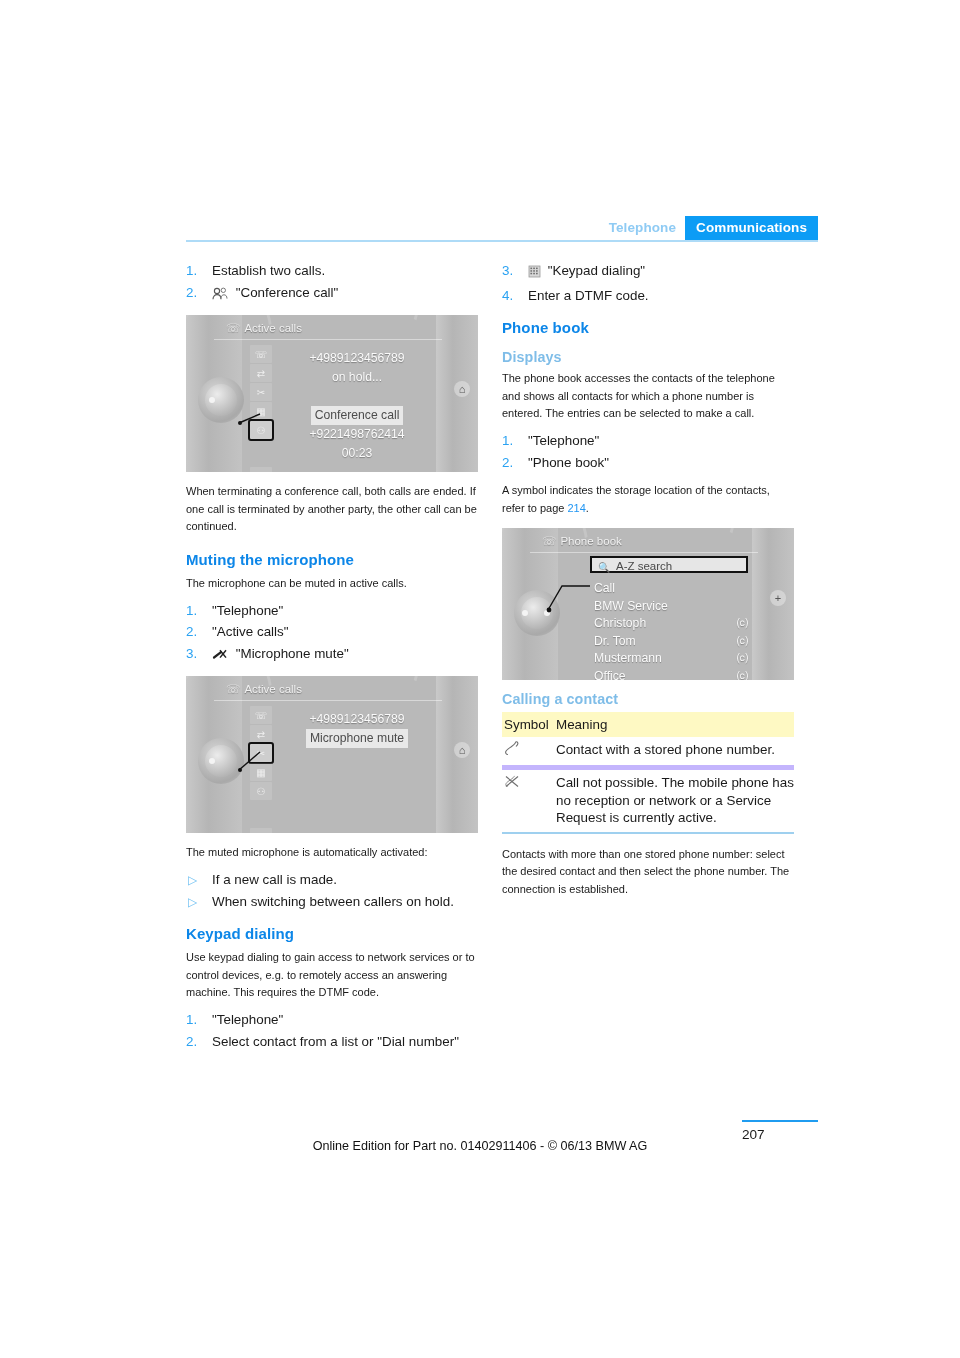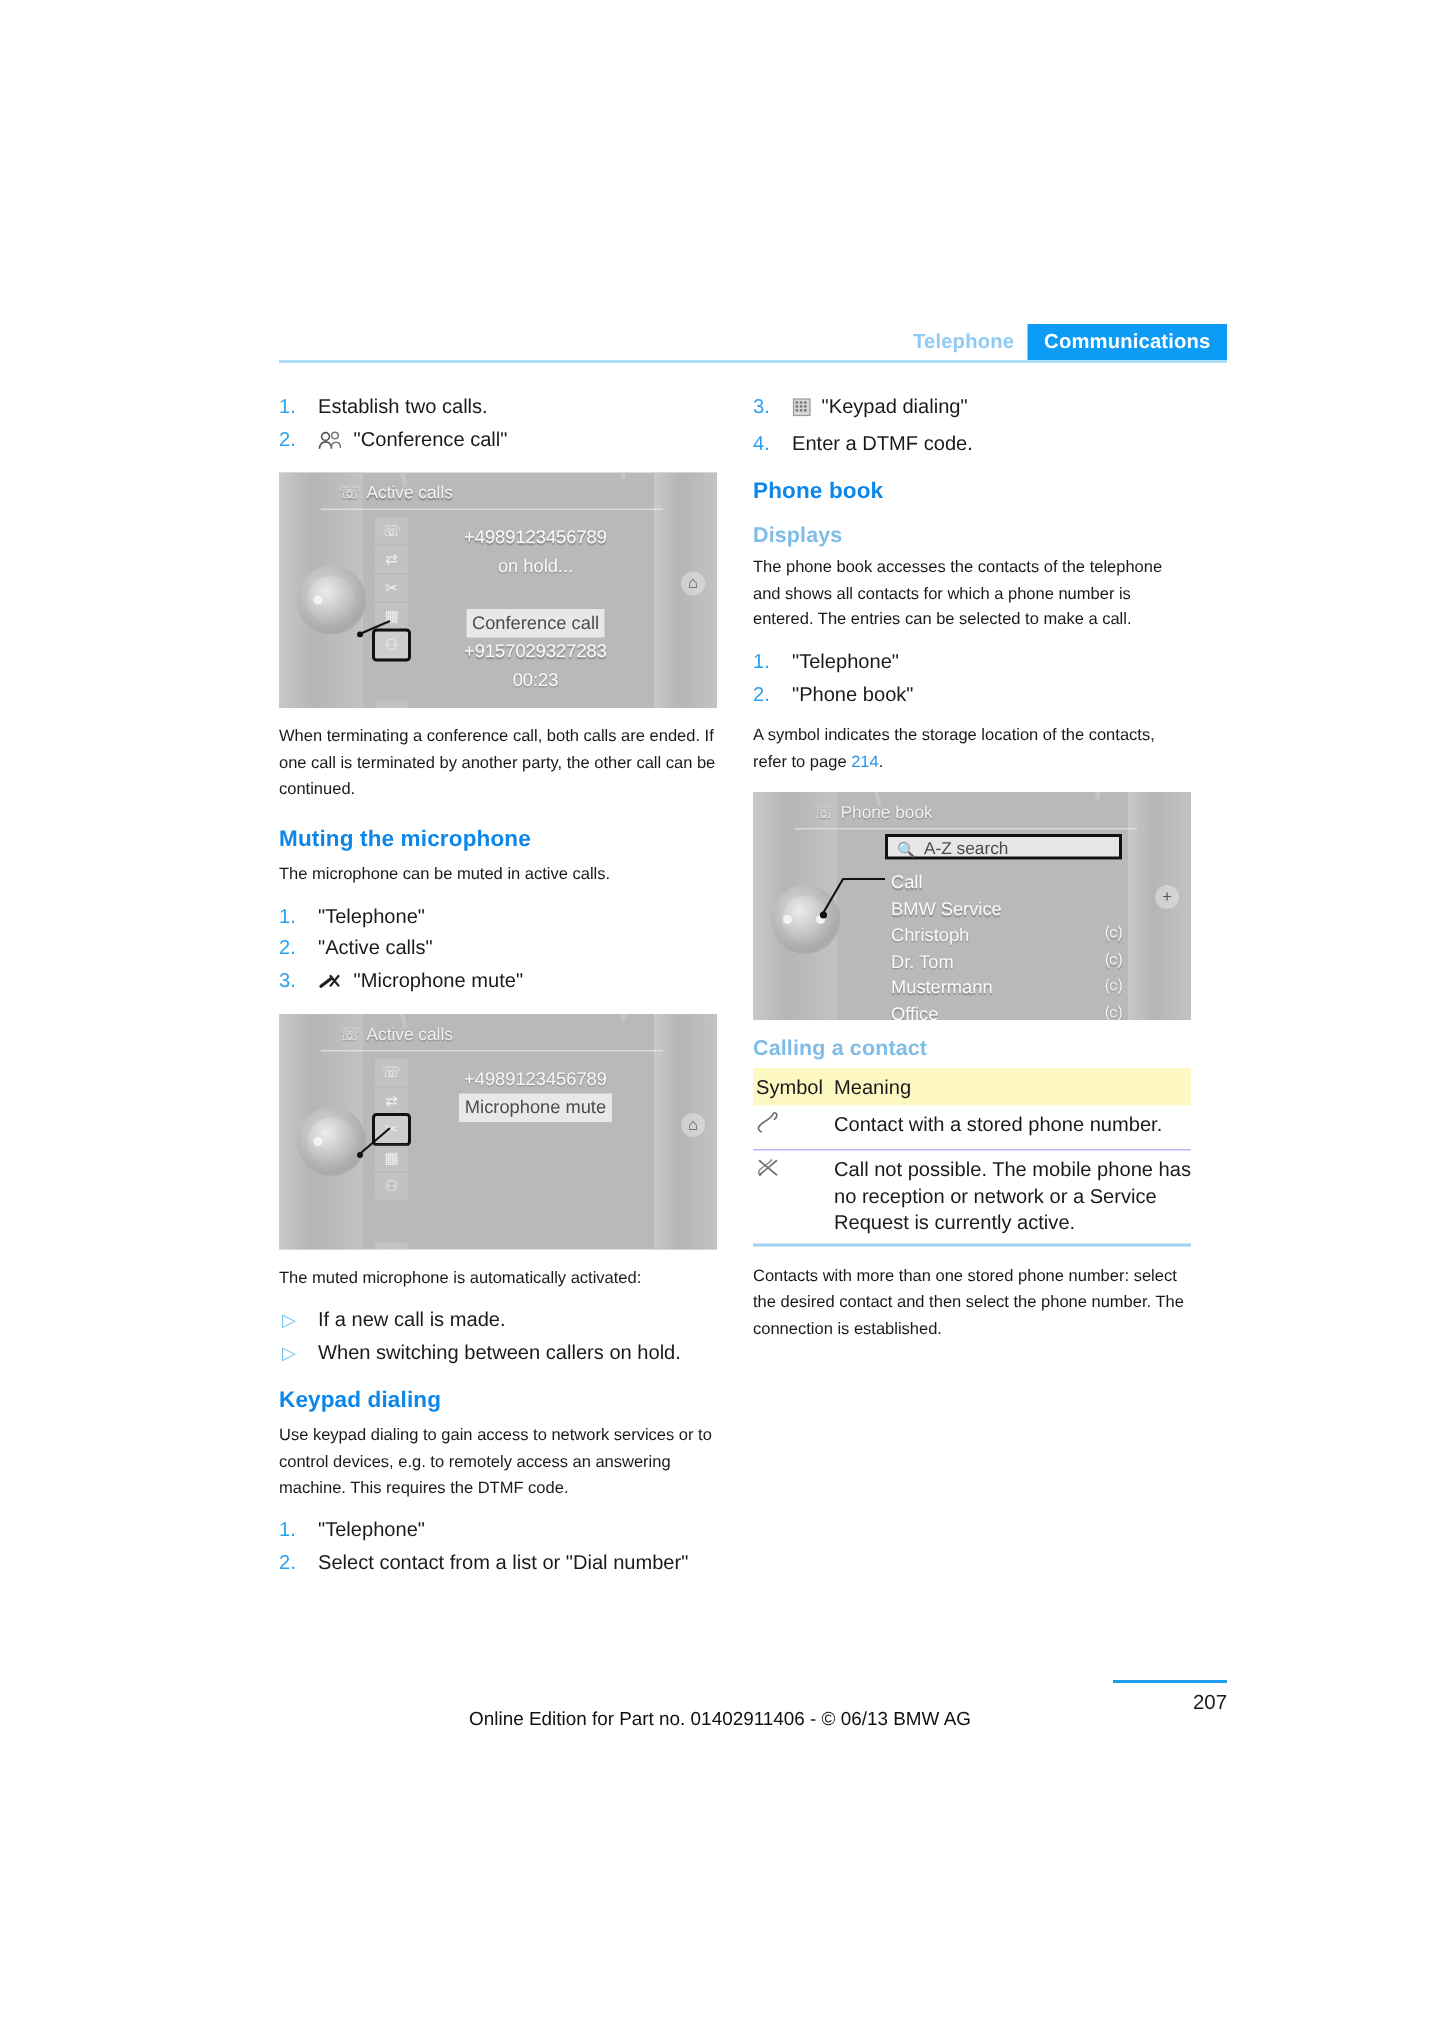--- a/index.html
+++ b/index.html
@@ -347,21 +347,21 @@
     background: #fef9c3;
     text-align: left;
     font-size: 13.4px;
     font-weight: normal;
     color: #1a1a1a;
     padding: 4px 0 4px 0;
     line-height: 17px;
   }
   table.symtab thead th.c1 { width: 52px; padding-left: 2px; }
   table.symtab tbody td {
-    border-bottom: 1px solid #c4b5fd;
+    border-bottom: 5px solid #c4b5fd;
     font-size: 13.4px;
     line-height: 17.6px;
     color: #1a1a1a;
     padding: 4px 0 5px 0;
     vertical-align: top;
   }
   table.symtab tbody td.c1 {
     width: 52px;
     padding-left: 2px;
     color: #6b6b6b;
@@ -379,21 +379,20 @@
     width: 960px;
     text-align: center;
     font-size: 12.6px;
     color: #111111;
   }
   .folio {
     position: absolute;
     left: 742px;
     top: 1120px;
     width: 76px;
-    text-align: right;
   }
   .folio .rule {
     width: 76px;
     height: 2px;
     background: #1f9cf0;
   }
   .folio .num {
     margin-top: 5px;
     font-size: 13.6px;
     color: #1a1a1a;
@@ -486,21 +485,21 @@
       <svg class="id-ptr" style="left:52px;top:96px;width:32px;height:14px;">
         <path d="M1 12 L22 3"></path>
         <circle cx="2" cy="12" r="2" fill="#111" stroke="none"></circle>
       </svg>
 
       <div class="id-lines">
         <div>+4989123456789</div>
         <div>on hold...</div>
         <div style="height:19px;"></div>
         <div><span class="hl">Conference call</span></div>
-        <div>+9157029327283</div>
+        <div>+9221498762414</div>
         <div>00:23</div>
       </div>
 
       <div class="id-plus">⌂</div>
     </div>
 
     <p class="body">When terminating a conference call, both calls are ended. If one call is terminated by another party, the other call can be continued.</p>
 
     <h2 class="sec">Muting the microphone</h2>
 

